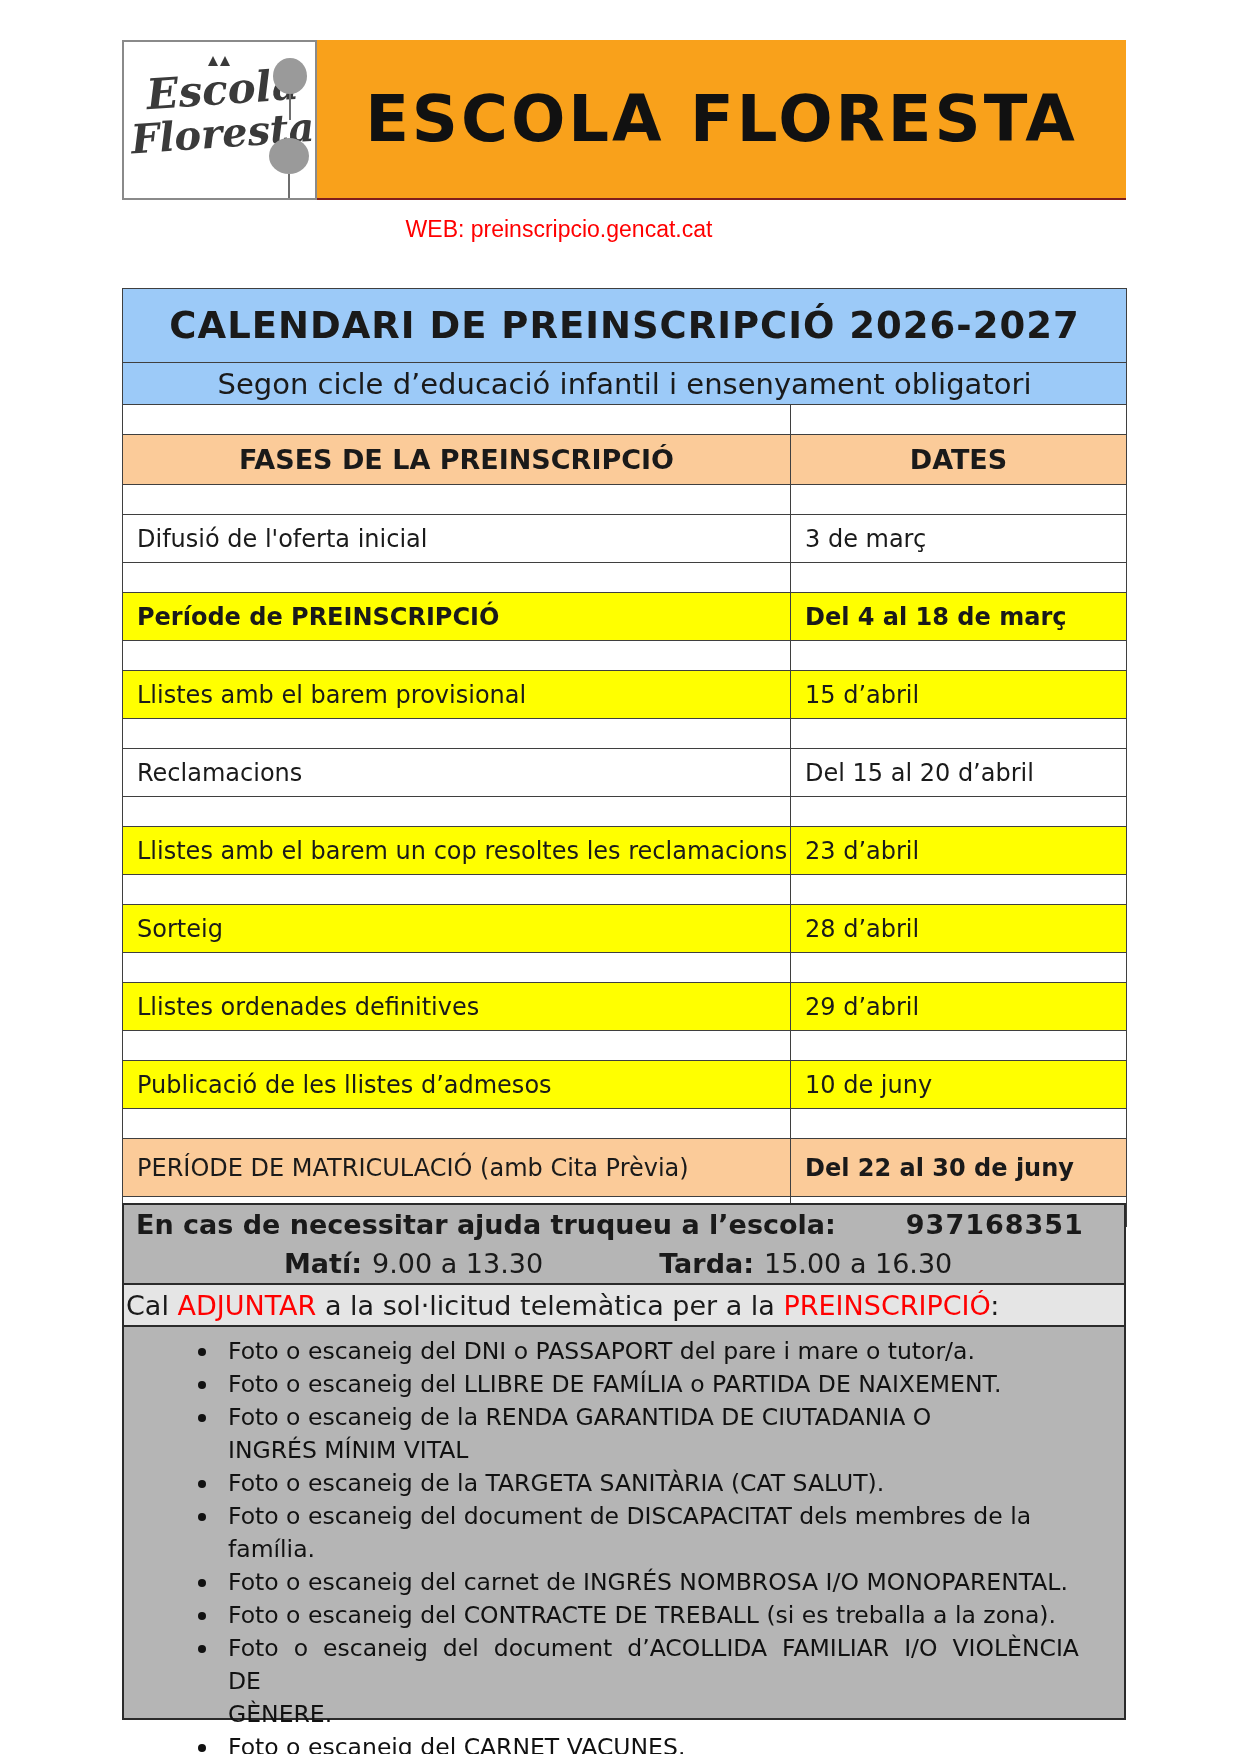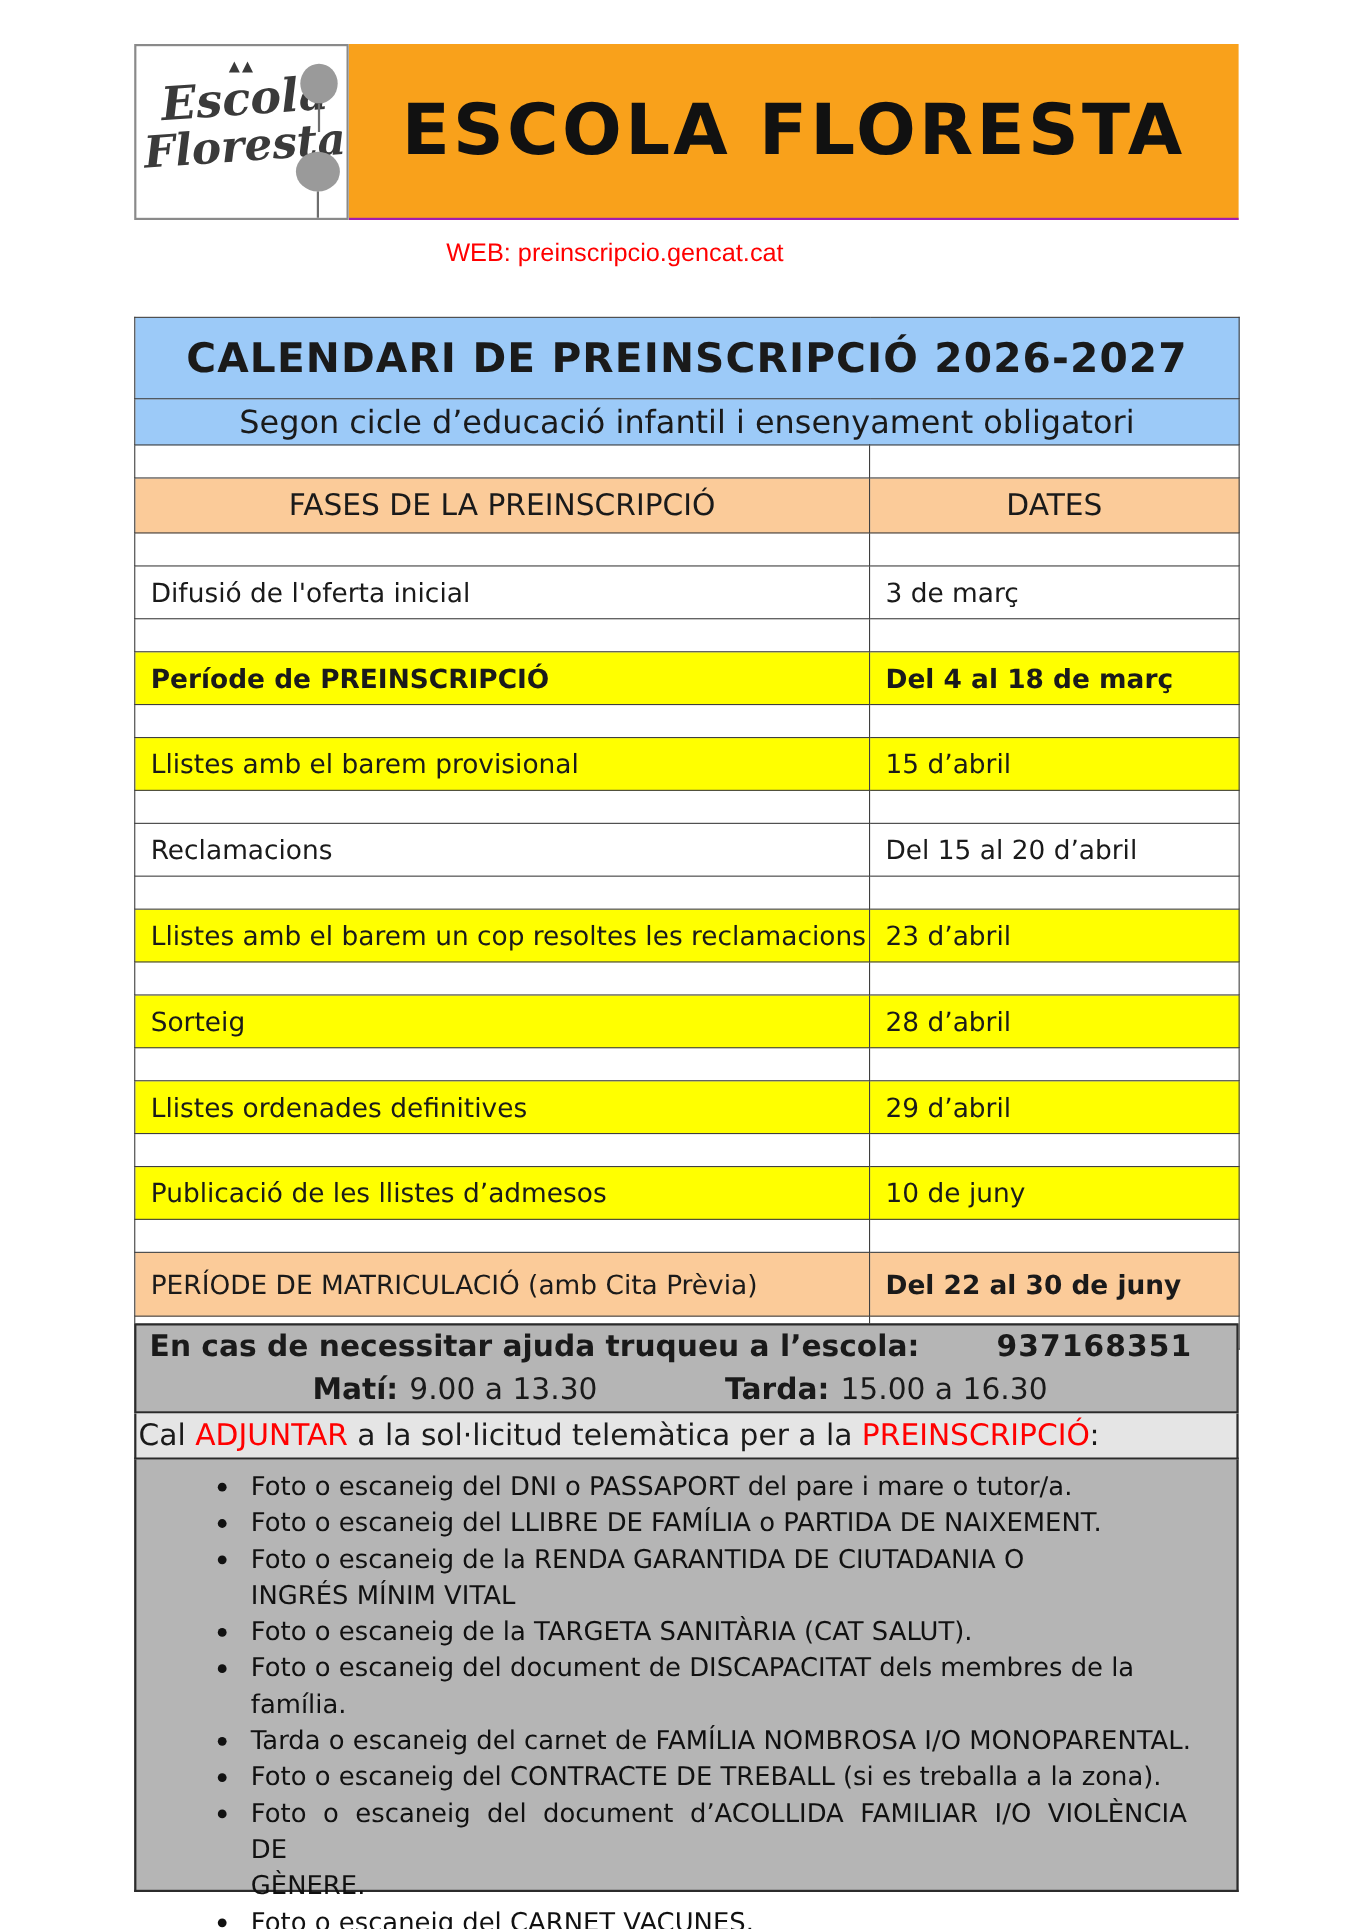--- a/index.html
+++ b/index.html
@@ -26,40 +26,40 @@
   .tree-1 .crown { width: 34px; height: 36px; }
   .tree-1 .trunk { height: 26px; }
   .tree-2 { right: 6px; top: 96px; }
   .tree-2 .crown { width: 40px; height: 36px; }
   .tree-2 .trunk { height: 34px; }
   .cat-ears { position: absolute; left: 84px; top: 14px; width: 22px; height: 10px; }
   .cat-ears:before, .cat-ears:after { content: ""; position: absolute; bottom: 0;
     border-left: 5px solid transparent; border-right: 5px solid transparent; border-bottom: 10px solid #3a3a3a; }
   .cat-ears:before { left: 0; } .cat-ears:after { right: 0; }
   .banner {
-    flex: 1 1 auto; background: #F9A11B; border-bottom: 2px solid #a21caf;
+    flex: 1 1 auto; background: #F9A11B; border-bottom: 2px solid #7f1d1d;
     display: flex; align-items: center; justify-content: center;
     font-size: 64px; font-weight: bold; letter-spacing: 3px; color: #111111;
   }
 
   
   .web-line { position: absolute; left: 122px; top: 216px; width: 1004px; text-align: center;
     padding-right: 130px; font-family: "Liberation Sans", sans-serif; font-size: 23px; color: #FF0000; }
 
   
   table.calendar { position: absolute; left: 122px; top: 288px; width: 1004px;
     border-collapse: collapse; table-layout: fixed; }
   .col-phase { width: 668px; } .col-date { width: 336px; }
   table.calendar td { border: 1.6px solid #3f3f3f; font-size: 24px; vertical-align: middle; }
   tr.title-row td { height: 74px; background: #9CCAF8; text-align: center;
     font-size: 37px; font-weight: bold; letter-spacing: 1px; }
   tr.subtitle-row td { height: 42px; background: #9CCAF8; text-align: center; font-size: 29px; }
   tr.spacer-row td { height: 30px; background: #ffffff; }
   tr.colheader-row td { height: 50px; background: #FBCB99; text-align: center;
-    font-size: 27px; font-weight: normal; }
+    font-size: 27px; font-weight: bold; }
   tr.content-row td { height: 48px; padding-left: 14px; }
   tr.bg-white td { background: #ffffff; }
   tr.bg-yellow td { background: #FFFF00; }
   tr.bg-peach td { background: #FBCB99; }
   tr.bg-peach td { height: 58px; }
   td.bold { font-weight: bold; }
 
   
   .help-block { position: absolute; left: 122px; top: 1203px; width: 1004px; height: 82px;
     background: #B5B5B5; border: 2px solid #2b2b2b; padding: 4px 10px 0 12px; }
@@ -236,21 +236,21 @@
   </div>
 
   <div class="docs-block">
     <ul id="doc-list">
         <li>Foto o escaneig del DNI o PASSAPORT del pare i mare o tutor/a.</li>
         <li>Foto o escaneig del LLIBRE DE FAMÍLIA o PARTIDA DE NAIXEMENT.</li>
         <li>Foto o escaneig de la RENDA GARANTIDA DE CIUTADANIA O
 INGRÉS MÍNIM VITAL</li>
         <li>Foto o escaneig de la TARGETA SANITÀRIA (CAT SALUT).</li>
         <li>Foto o escaneig del document de DISCAPACITAT dels membres de la família.</li>
-        <li>Tarda o escaneig del carnet de FAMÍLIA NOMBROSA I/O MONOPARENTAL.</li>
+        <li>Foto o escaneig del carnet de INGRÉS NOMBROSA I/O MONOPARENTAL.</li>
         <li>Foto o escaneig del CONTRACTE DE TREBALL (si es treballa a la zona).</li>
         <li class="spread">Foto o escaneig del document d’ACOLLIDA FAMILIAR I/O VIOLÈNCIA DE
 GÈNERE.</li>
         <li>Foto o escaneig del CARNET VACUNES.</li>
       </ul>
   </div>
 
 </div>
 
 </body></html>

